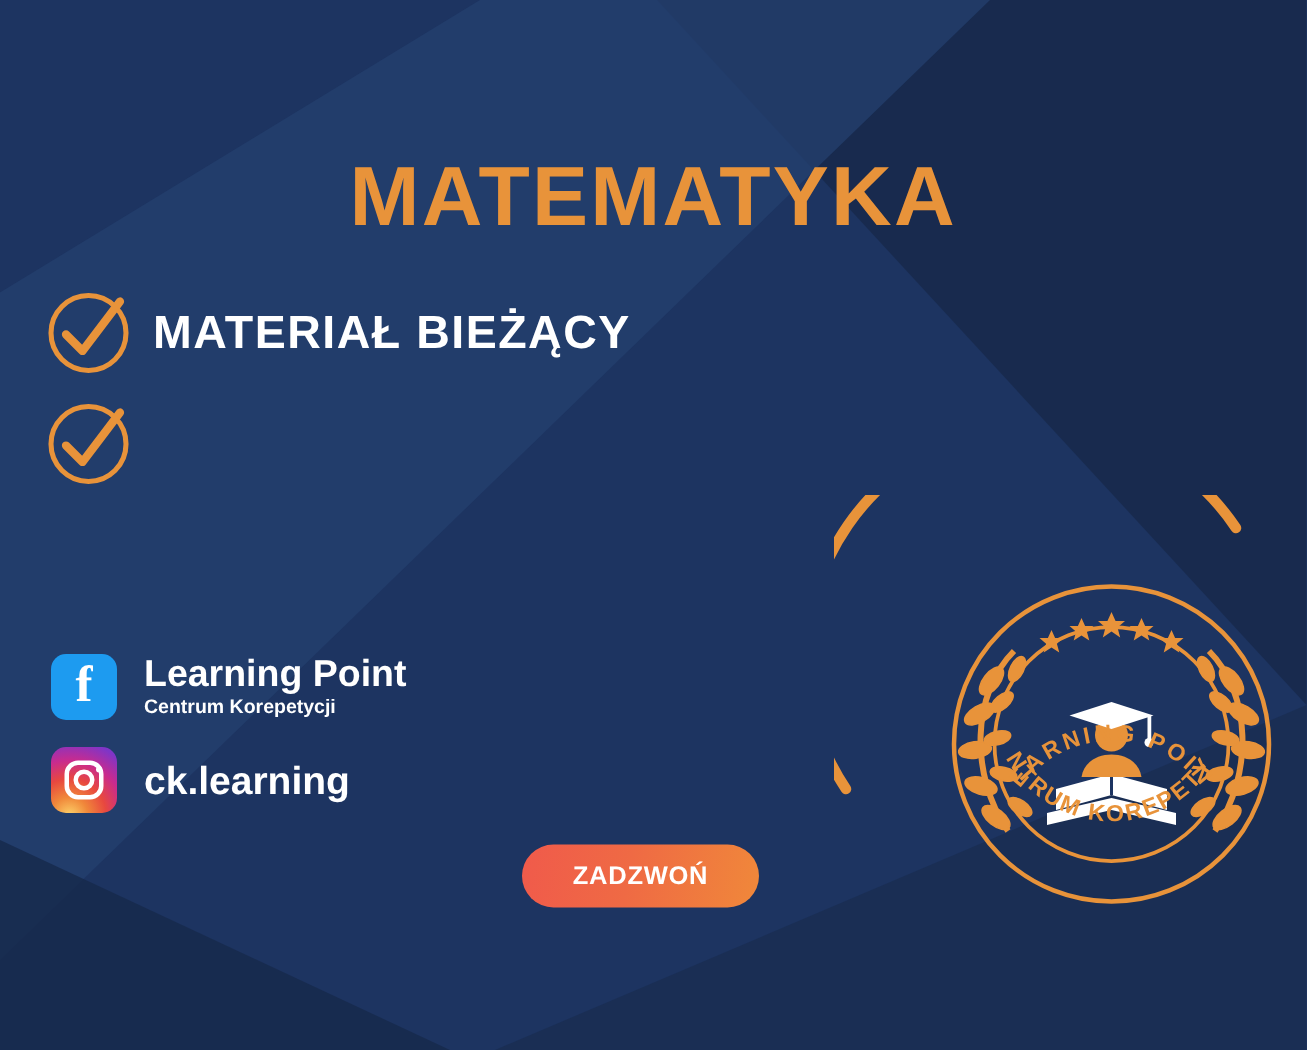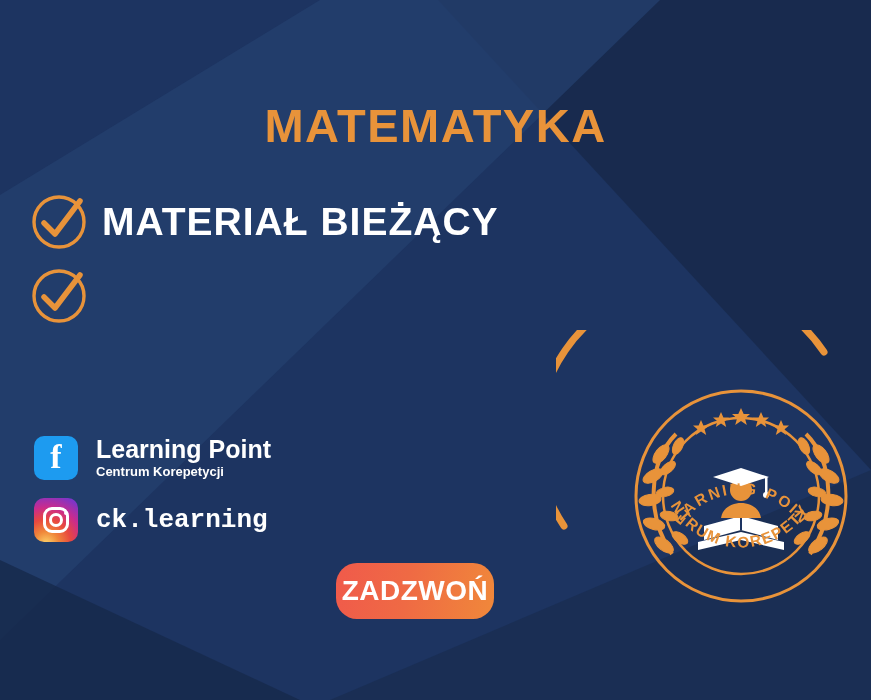--- a/index.html
+++ b/index.html
@@ -10,34 +10,34 @@
     position:relative;
   }
   
   #bg { position:absolute; inset:0; }
 
   
   .title {
     position:absolute;
     top:98px; left:0; width:871px;
     text-align:center;
-    font-size:47px;
+    font-size:56px;
     font-weight:bold;
     letter-spacing:1.5px;
     color:#e8933a;
   }
 
   
   .bullets { position:absolute; left:30px; top:185px; }
   .bullet-row { display:flex; align-items:center; height:74px; }
   .bullet-ico { width:58px; height:58px; flex:0 0 58px; margin-right:14px; position:relative; }
   .bullet-txt {
     color:#ffffff;
     font-weight:bold;
-    font-size:39px;
+    font-size:31px;
     letter-spacing:1px;
     white-space:nowrap;
   }
 
   
   .social { position:absolute; left:34px; top:436px; }
   .soc-row { display:flex; align-items:center; margin-bottom:18px; }
   .soc-ico { width:44px; height:44px; flex:0 0 44px; margin-right:18px; border-radius:10px; position:relative; overflow:hidden; }
   .fb { background:#1d9bf0; }
   .fb .f {
@@ -59,30 +59,30 @@
     position:absolute; left:15px; top:15px; width:14px; height:14px;
     border:3px solid #fff; border-radius:50%;
   }
   .ig .dot {
     position:absolute; left:30px; top:13px; width:4px; height:4px;
     background:#fff; border-radius:50%;
   }
   .soc-text { line-height:1.05; }
   .soc-name { color:#ffffff; font-size:25px; font-weight:bold; }
   .soc-sub { color:#ffffff; font-size:13px; font-weight:bold; margin-top:4px; }
-  .soc-handle { color:#ffffff; font-size:26px; font-weight:bold;font-family:Liberation Mono, monospace; }
+  .soc-handle { color:#ffffff; font-size:26px; font-weight:bold; }
 
   
   .call-btn {
-    position:absolute; left:336px; top:563px;
-    width:158px; height:56px;
+    position:absolute; left:348px; top:563px;
+    width:158px; height:42px;
     border-radius:21px;
     background:linear-gradient(100deg,#f05a4b 0%,#ef6a44 45%,#f0883a 100%);
     color:#ffffff;
-    font-size:28px; font-weight:bold;
+    font-size:17px; font-weight:bold;
     letter-spacing:0.5px;
     display:flex; align-items:center; justify-content:center;
     border:none;
     cursor:pointer;
   }
 
   
   .logo-wrap { position:absolute; left:556px; top:330px; width:300px; height:288px; }
 </style>
 </head>

